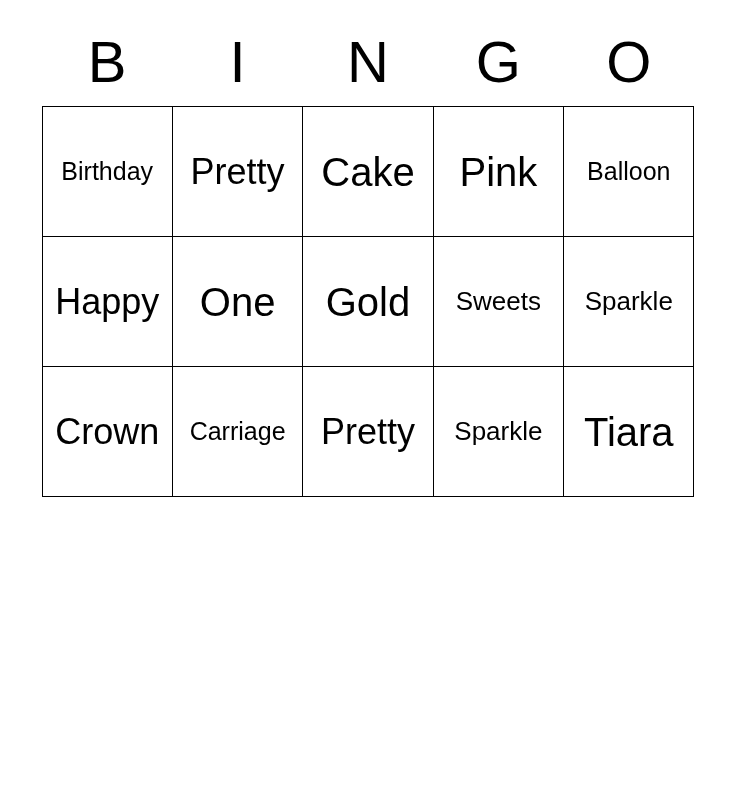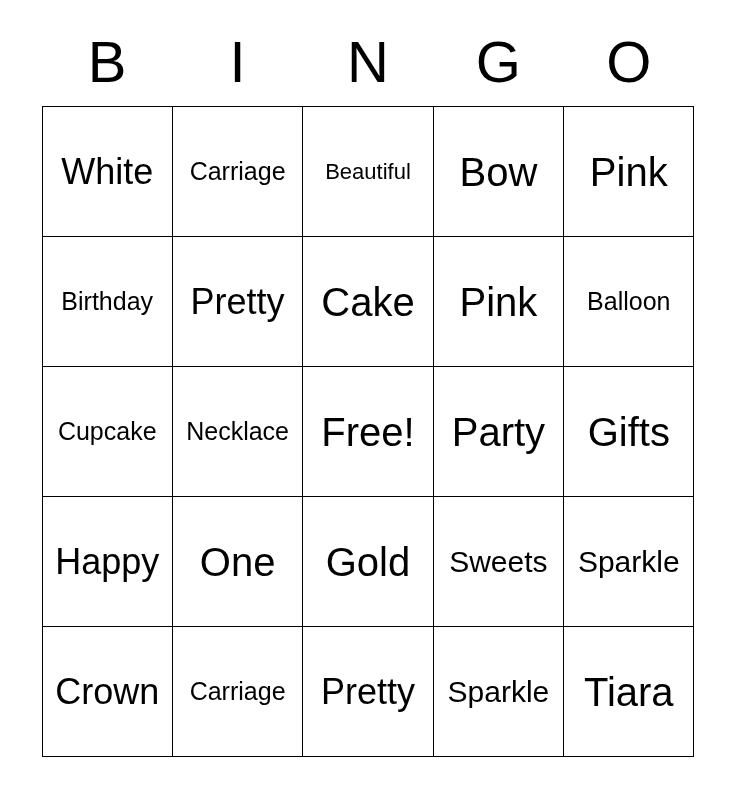--- a/index.html
+++ b/index.html
@@ -53,88 +53,54 @@
     overflow: hidden;
     white-space: nowrap;
   }
   .cell-text {
     display: block;
     line-height: 1.05;
   }
   
   .s-xl { font-size: 40px; }
   .s-lg { font-size: 36px; }
-  .s-md { font-size: 30px; }
+  .s-md { font-size: 26px; }
   .s-sm { font-size: 25px; }
   .s-xs { font-size: 22px; }
 </style>
 </head>
 <body>
 
 <div class="card">
 
   <div class="header-row">
     <div class="header-cell">B</div>
     <div class="header-cell">I</div>
     <div class="header-cell">N</div>
     <div class="header-cell">G</div>
     <div class="header-cell">O</div>
   </div>
 
   <table class="grid">
     <tbody>
       <tr>
         <td>
-            <span class="cell-text s-lg">White</span>
-          </td>
-        <td>
-            <span class="cell-text s-sm">Carriage</span>
-          </td>
-        <td>
-            <span class="cell-text s-xs">Beautiful</span>
-          </td>
-        <td>
-            <span class="cell-text s-xl">Bow</span>
-          </td>
-        <td>
-            <span class="cell-text s-xl">Pink</span>
-          </td>
-      </tr>
-      <tr>
-        <td>
             <span class="cell-text s-sm">Birthday</span>
           </td>
         <td>
             <span class="cell-text s-lg">Pretty</span>
           </td>
         <td>
             <span class="cell-text s-xl">Cake</span>
           </td>
         <td>
             <span class="cell-text s-xl">Pink</span>
           </td>
         <td>
             <span class="cell-text s-sm">Balloon</span>
-          </td>
-      </tr>
-      <tr>
-        <td>
-            <span class="cell-text s-sm">Cupcake</span>
-          </td>
-        <td>
-            <span class="cell-text s-sm">Necklace</span>
-          </td>
-        <td>
-            <span class="cell-text s-xl">Free!</span>
-          </td>
-        <td>
-            <span class="cell-text s-xl">Party</span>
-          </td>
-        <td>
-            <span class="cell-text s-xl">Gifts</span>
           </td>
       </tr>
       <tr>
         <td>
             <span class="cell-text s-lg">Happy</span>
           </td>
         <td>
             <span class="cell-text s-xl">One</span>
           </td>
         <td>

